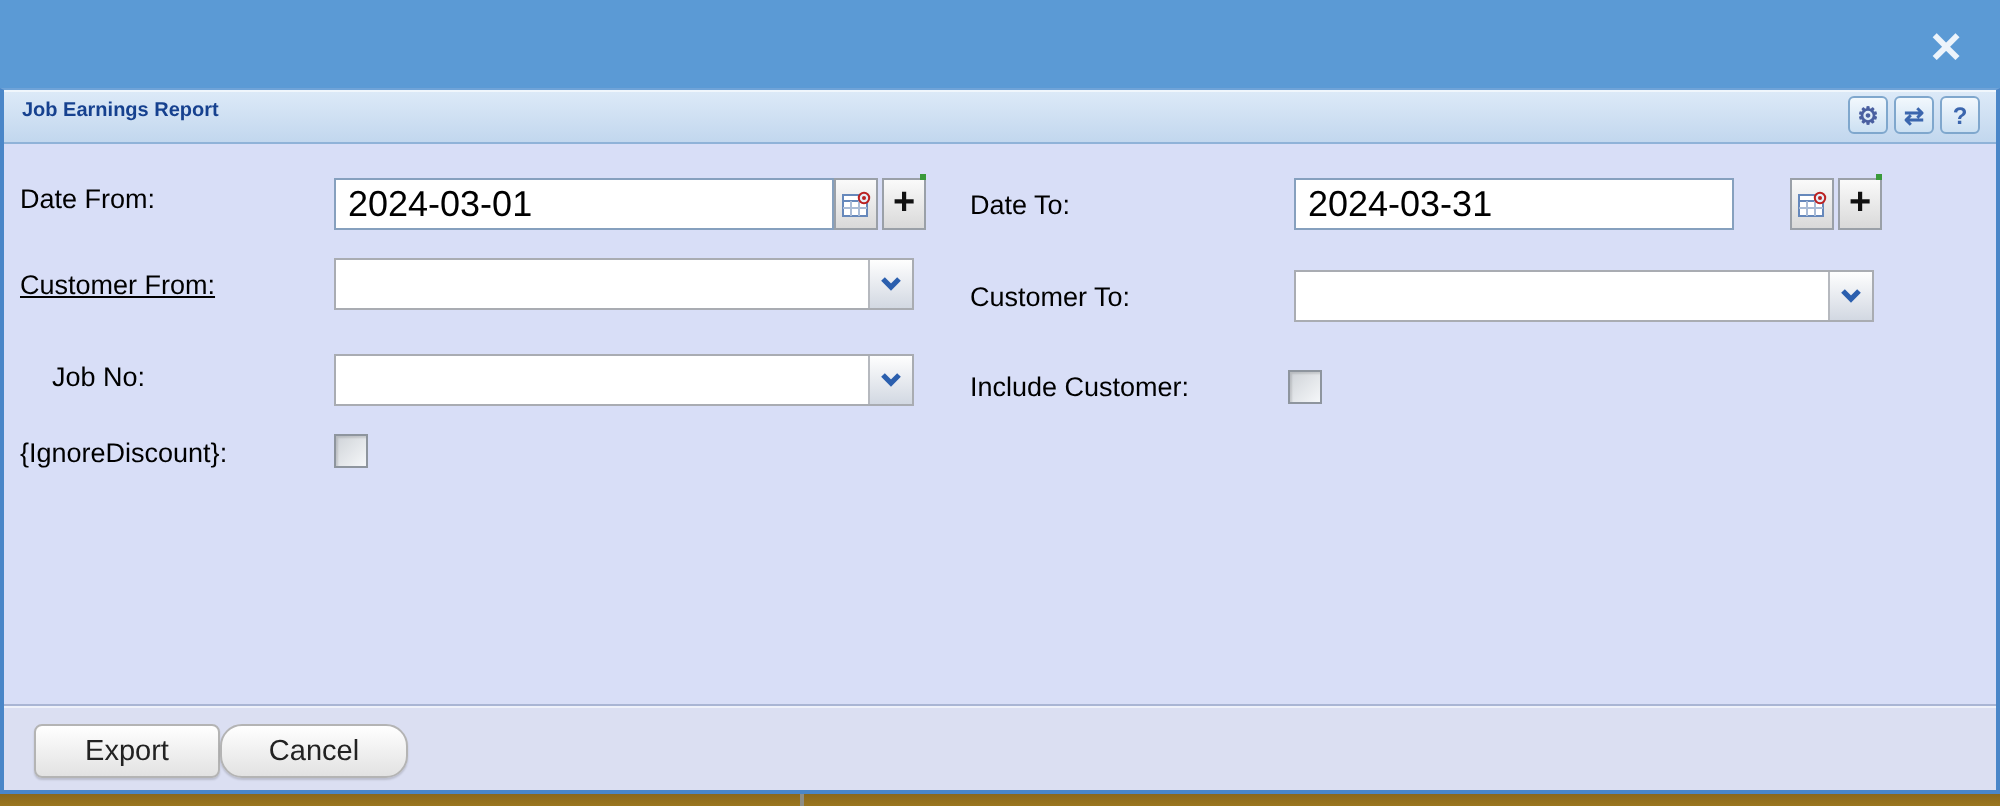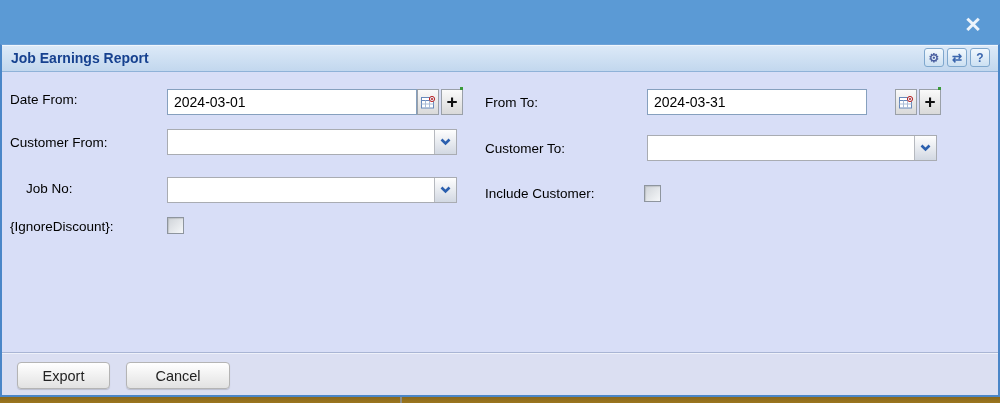--- a/index.html
+++ b/index.html
@@ -27,40 +27,40 @@
   }
 
   .titlebar {
     position: absolute; left: 0; top: 0; right: 0; height: 27px;
     background: linear-gradient(#DDEAF8, #C2D7EE);
     border-bottom: 1px solid #8FB2D8;
     box-shadow: inset 0 1px 0 #F0F6FC;
   }
   .titlebar-title {
     position: absolute; left: 9px; top: 5px;
-    font-size: 14px; font-weight: bold; color: #16418F;
+    font-size: 10px; font-weight: bold; color: #16418F;
   }
   .titlebar-tools { position: absolute; right: 8px; top: 3px; display: flex; gap: 3px; }
   .tool-btn {
     width: 20px; height: 19px; border: 1px solid #7FA7CD; border-radius: 3px;
     background: linear-gradient(#F2F8FD, #CCE0F2);
     color: #3B66AE; font-size: 12px; font-weight: bold;
     display: flex; align-items: center; justify-content: center;
     cursor: pointer; user-select: none;
   }
 
   .dialog-body { position: absolute; left: 0; top: 28px; right: 0; bottom: 43px; }
 
   .field-label {
     position: absolute; font-size: 13.5px; color: #000;
   }
 
   .text-input {
     position: absolute; height: 26px; border: 1px solid #86A0BE; background: #fff;
-    font-family: "Liberation Sans", sans-serif; font-size: 14px; color: #000;
+    font-family: "Liberation Sans", sans-serif; font-size: 18px; color: #000;
     padding: 0 6px; outline: none;
   }
 
   .side-btn {
     position: absolute; width: 22px; height: 26px;
     border: 1px solid #9AA0A8; background: linear-gradient(#FAFAFA, #D9D9D9);
     display: flex; align-items: center; justify-content: center;
     cursor: pointer; user-select: none;
   }
   .plus-btn { font-size: 19px; font-weight: bold; color: #111; line-height: 20px; }
@@ -101,21 +101,21 @@
   }
   .footer-btn {
     position: absolute; top: 9px; height: 27px;
     border: 1px solid #B4B4B4; border-radius: 4px;
     background: linear-gradient(#FFFFFF, #E2E2E2);
     box-shadow: 0 1px 1px rgba(0,0,0,0.15);
     font-family: "Liberation Sans", sans-serif; font-size: 14.5px; color: #222;
     cursor: pointer;
   }
   .export-btn { left: 15px; width: 93px; }
-  .cancel-btn { left: 124px; width: 104px; }
+  .cancel-btn { left: 108px; width: 94px; border-radius: 11px; }
 
   
   .bottom-strip {
     position: absolute; left: 0; bottom: 0; width: 1000px; height: 6px;
     background: linear-gradient(#8A681C, #9B761F);
   }
   .bottom-strip-divider {
     position: absolute; left: 400px; top: 0; width: 2px; height: 6px; background: #8D8D85;
   }
 </style>
@@ -148,37 +148,37 @@
           <line x1="5.5" y1="5.5" x2="5.5" y2="13" stroke="#A9BBD6"></line>
           <line x1="9.5" y1="5.5" x2="9.5" y2="13" stroke="#A9BBD6"></line>
           <line x1="1.5" y1="9" x2="13.5" y2="9" stroke="#A9BBD6"></line>
           <circle cx="12" cy="4" r="2.6" fill="#E4EDF7" stroke="#BB2222"></circle>
           <circle cx="12" cy="4" r="1" fill="#BB2222"></circle>
         </svg>
       </div>
       <div class="side-btn plus-btn" style="left:439px; top:16px;">+</div>
       <div class="green-tick" style="left:458px; top:14px;"></div>
 
-      <span class="field-label" style="left:483px; top:22px;">From To:</span>
+      <span class="field-label" style="left:483px; top:22px;">Date To:</span>
       <input class="text-input" style="left: 645px; top: 16px; width: 220px;" value="2024-03-31">
       <div class="side-btn" style="left:893px; top:16px;">
         <svg width="16" height="15" viewBox="0 0 16 15">
           <rect x="1.5" y="2.5" width="12" height="10.5" fill="#ffffff" stroke="#6688BB"></rect>
           <line x1="1.5" y1="5.5" x2="13.5" y2="5.5" stroke="#6688BB"></line>
           <line x1="5.5" y1="5.5" x2="5.5" y2="13" stroke="#A9BBD6"></line>
           <line x1="9.5" y1="5.5" x2="9.5" y2="13" stroke="#A9BBD6"></line>
           <line x1="1.5" y1="9" x2="13.5" y2="9" stroke="#A9BBD6"></line>
           <circle cx="12" cy="4" r="2.6" fill="#E4EDF7" stroke="#BB2222"></circle>
           <circle cx="12" cy="4" r="1" fill="#BB2222"></circle>
         </svg>
       </div>
       <div class="side-btn plus-btn" style="left:917px; top:16px;">+</div>
       <div class="green-tick" style="left:936px; top:14px;"></div>
 
-      <span class="field-label" style="left:8px; top:62px;">Customer From:</span>
+      <span class="field-label" style="left:8px; top:62px;text-decoration:underline;">Customer From:</span>
       <div class="combo" style="left:165px; top:56px; width:290px;">
         <input class="combo-text" value="" style="">
         <div class="combo-btn">
           <svg width="11" height="8" viewBox="0 0 11 8">
               <path d="M1.5 1.5 L5.5 5.5 L9.5 1.5" stroke="#2B5FAE" stroke-width="2.6" fill="none"></path>
             </svg>
         </div>
       </div>
 
       <span class="field-label" style="left:483px; top:68px;text-align:center;">Customer To:</span>

